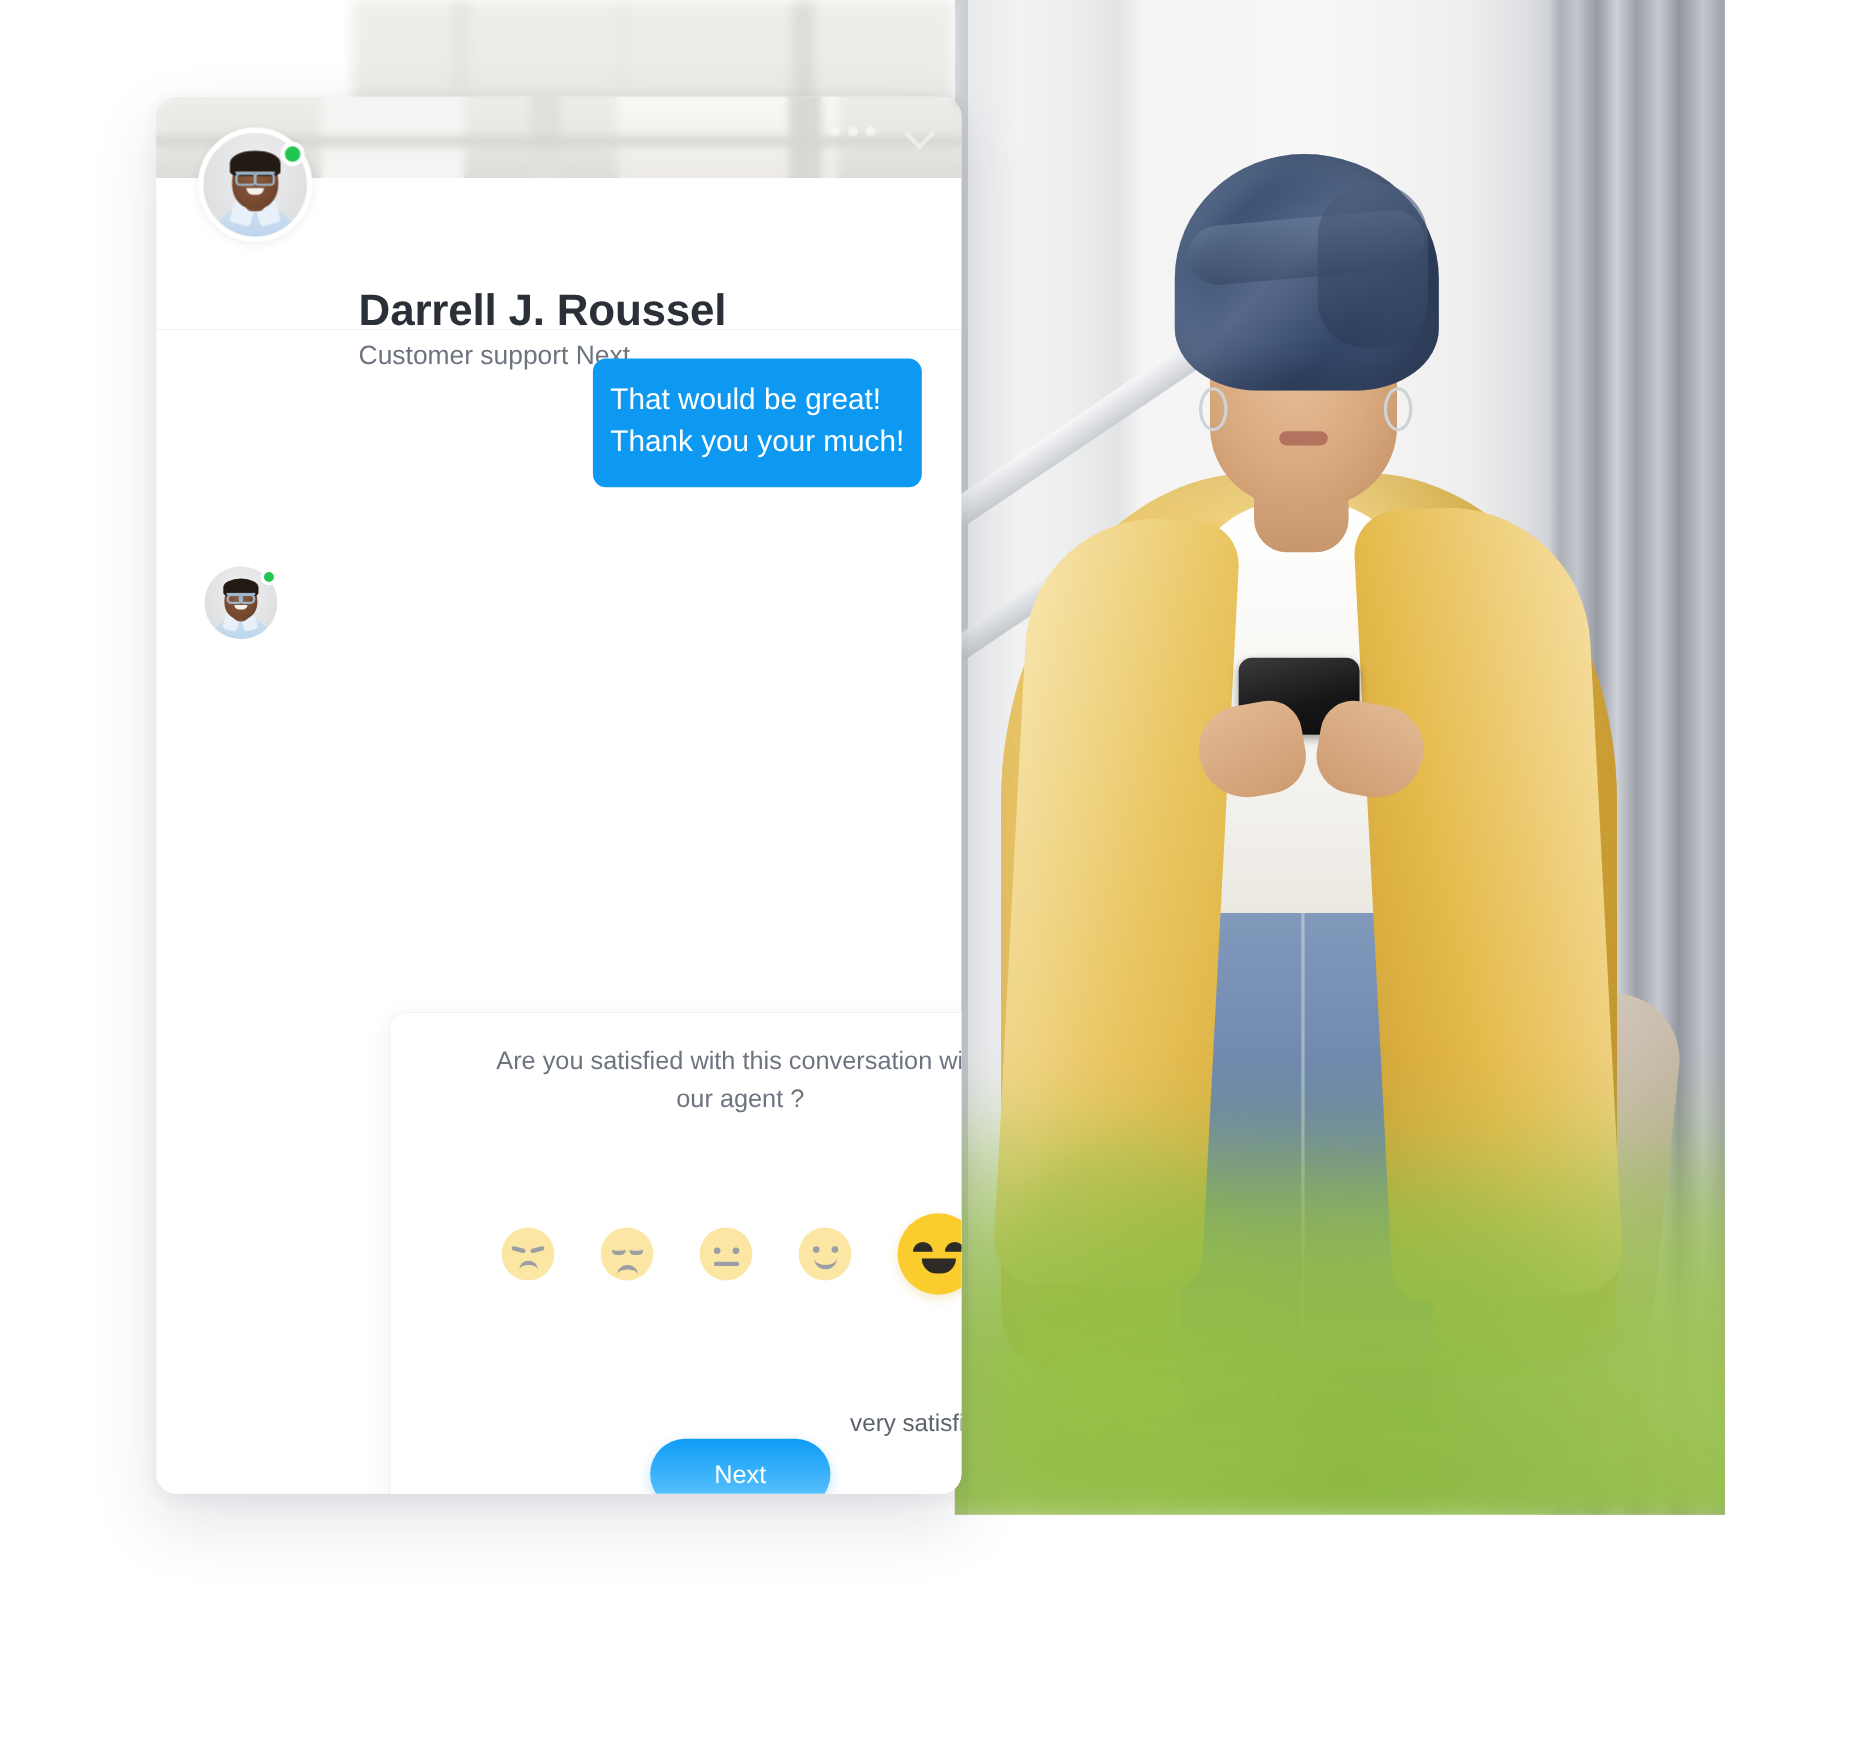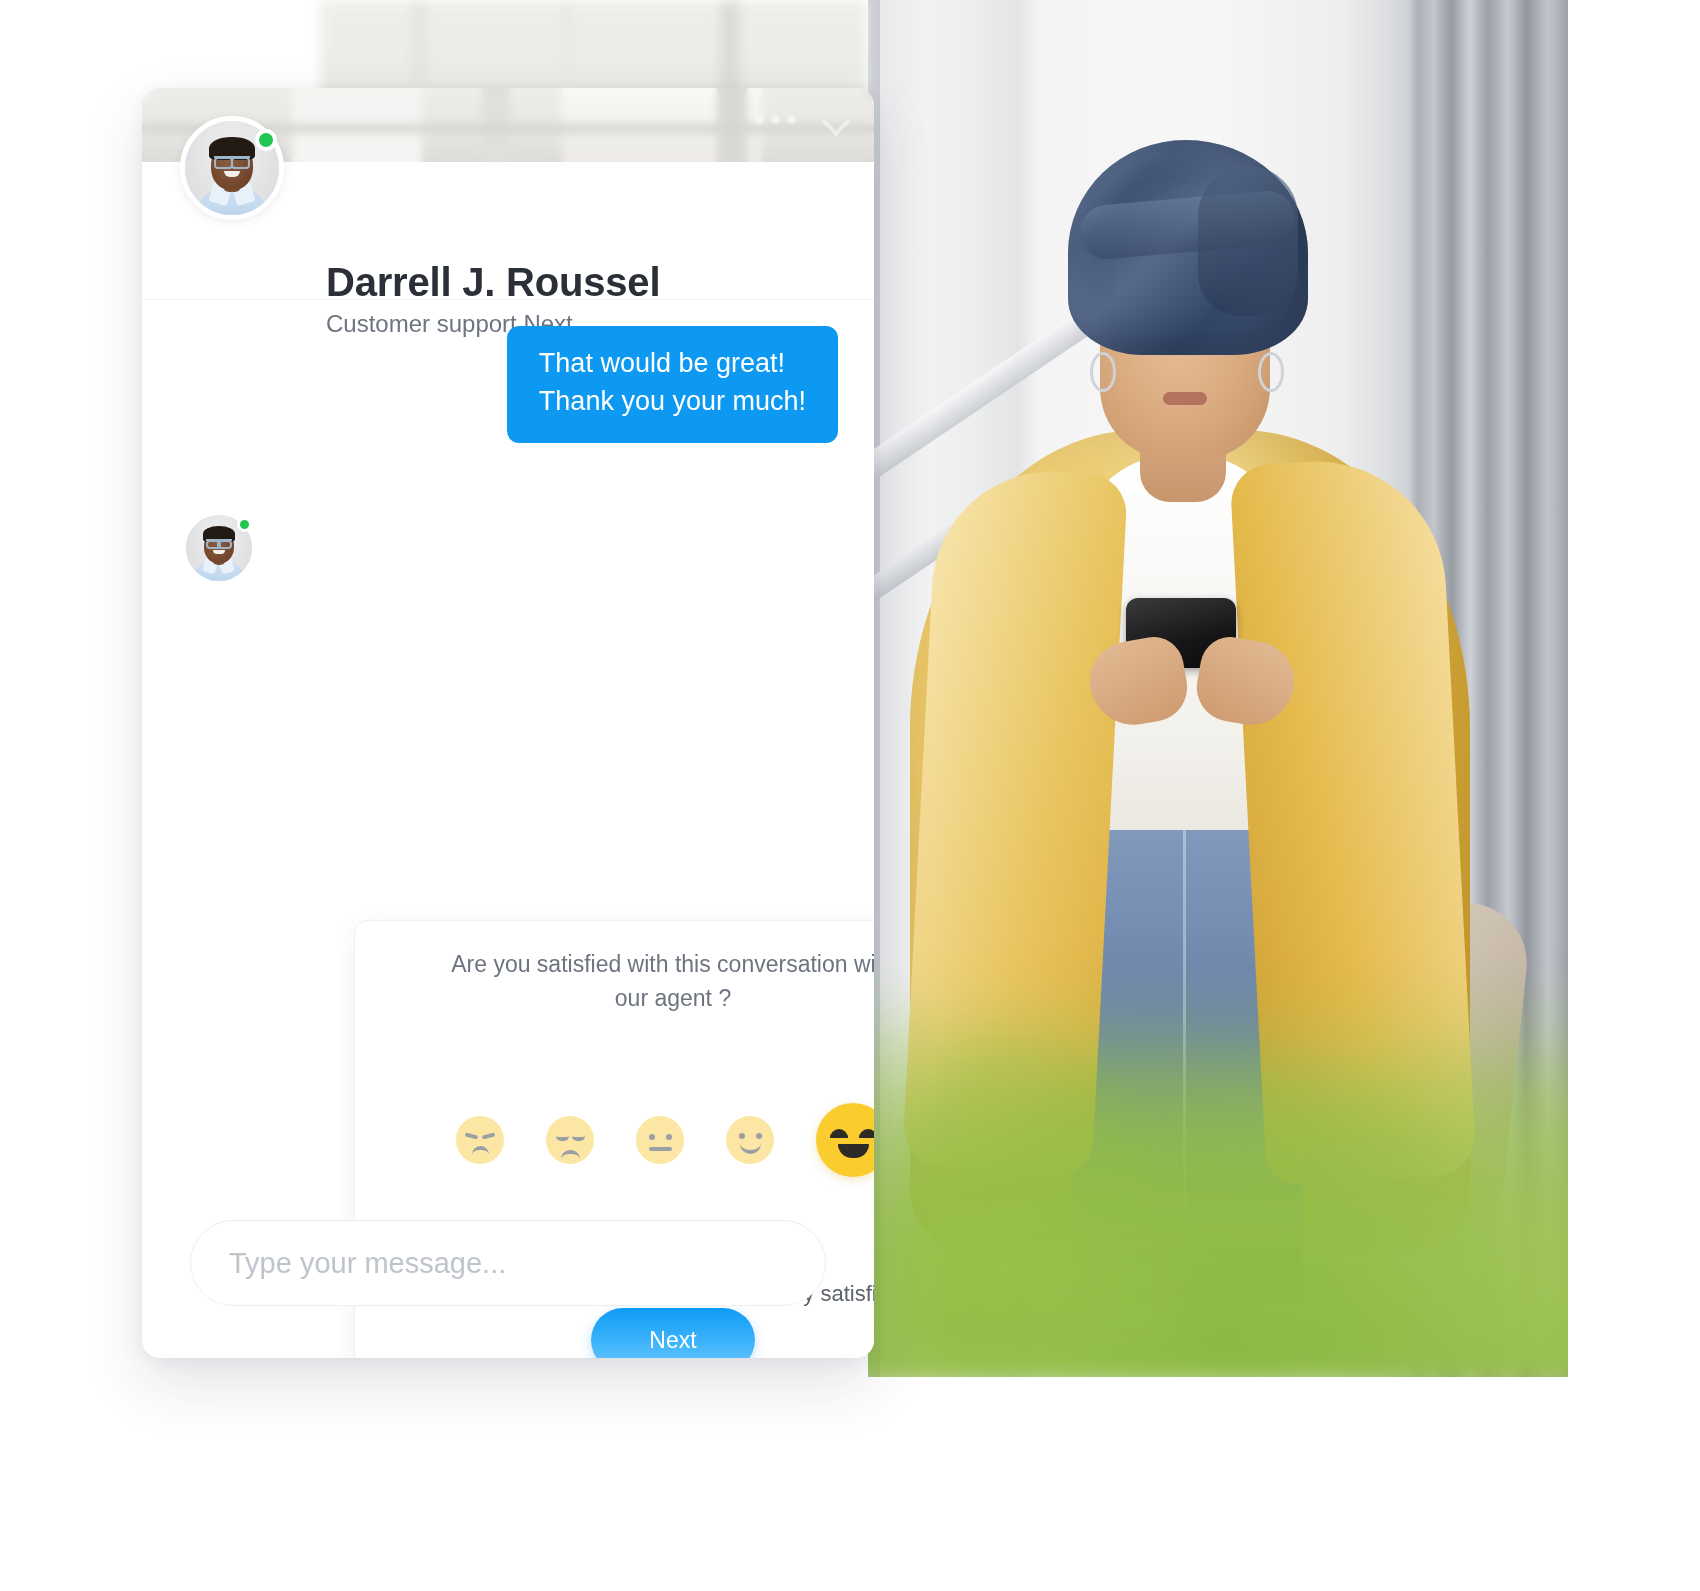--- a/index.html
+++ b/index.html
@@ -324,21 +324,21 @@
   .chat-body { position: absolute; left: 0; top: 212px; width: 100%; bottom: 0; }
 
   .row { display: flex; width: 100%; }
   .row.out { justify-content: flex-end; padding: 0 36px; margin-top: 26px; }
   .row.in  { justify-content: flex-start; padding: 0 44px; align-items: flex-end; margin-top: 72px; }
 
   .bubble-out {
     background: #0d99f2;
     color: #ffffff;
     border-radius: 12px;
-    padding: 18px 32px 22px;
+    padding: 18px 16px 22px;
     max-width: 360px;
     font-size: 27px;
     line-height: 1.42;
   }
   .avatar-sm {
     width: 66px; height: 66px; border-radius: 50%;
     background: radial-gradient(ellipse at 50% 35%, #f0f0f1 0%, #dddee0 75%, #d0d1d4 100%);
     position: relative; overflow: visible; flex: none; margin-right: 16px;
   }
   .avatar-sm .inner { position:absolute; inset:0; border-radius:50%; overflow:hidden; }
@@ -598,18 +598,15 @@
           </span>
         </div>
 
         <div class="face-label">very satisfied</div>
 
         <button class="next-btn">Next</button>
       </div>
 
     </div>
 
-    <div class="composer">
-      <input type="text" placeholder="Type your message..." style="">
-    </div>
 
   </div>
 </div>
 
 </body></html>

